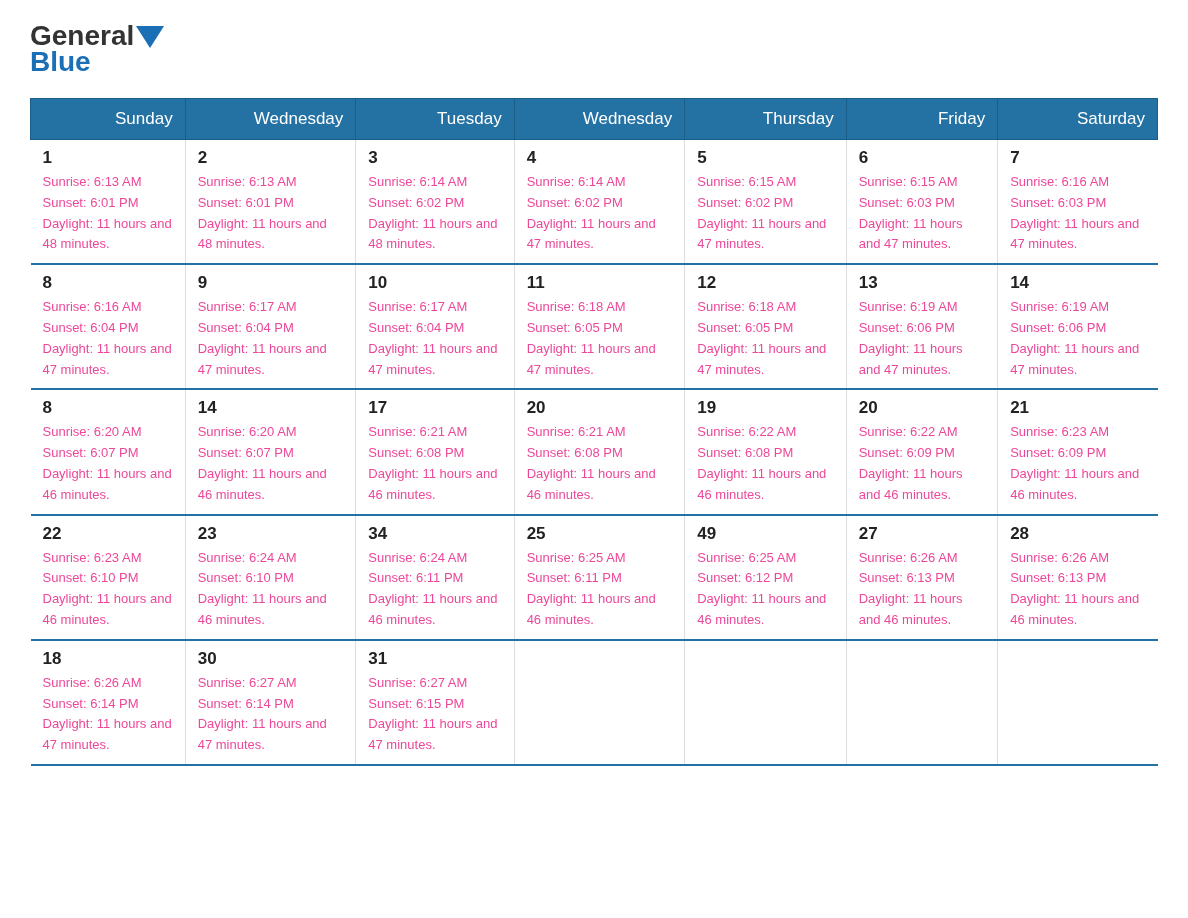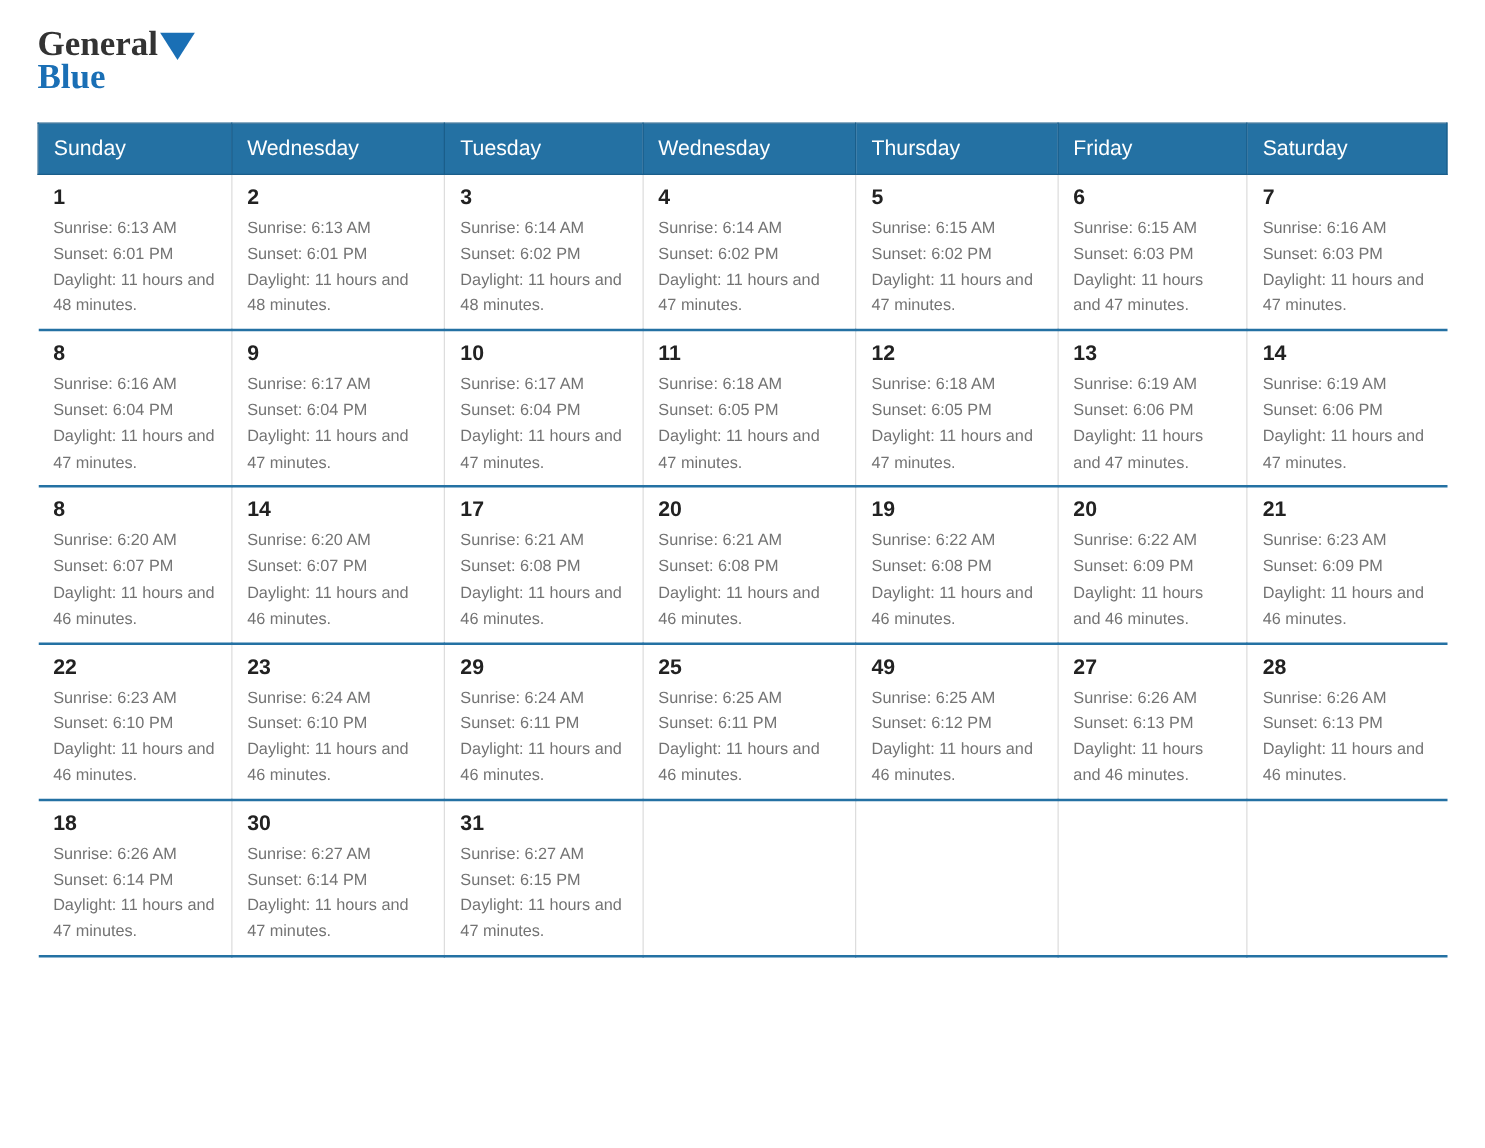--- a/index.html
+++ b/index.html
@@ -8,21 +8,20 @@
       background: #fff;
       width: 1188px;
       min-height: 918px;
       padding: 20px 30px;
     }
     .header {
       display: flex;
       justify-content: space-between;
       align-items: flex-start;
       margin-bottom: 20px;
-      font-family: Liberation Serif, serif;
     }
     .logo {
       display: flex;
       align-items: center;
       gap: 0;
     }
     .logo-text {
       font-size: 28px;
       font-weight: bold;
       color: #333;
@@ -43,21 +42,21 @@
       margin-top: 4px;
     }
     table {
       width: 100%;
       border-collapse: collapse;
     }
     thead tr th {
       background-color: #2471a3;
       color: #fff;
       padding: 10px 12px;
-      text-align: left;
+      text-align: right;
       font-size: 17px;
       font-weight: normal;
       border: 1px solid #1a5e8a;
     }
     tbody tr {
       border-bottom: 2px solid #2471a3;
     }
     tbody tr td {
       padding: 8px 12px;
       vertical-align: top;
@@ -72,21 +71,21 @@
     .day-number {
       font-size: 17px;
       font-weight: bold;
       display: block;
       margin-bottom: 4px;
       color: #222;
     }
     .day-info {
       font-size: 13px;
       line-height: 1.6;
-      color: #737373;
+      color: #ec4899;
     }
   </style>
 </head>
 <body>
 
 <div class="header">
   <div class="logo">
     <div style="display:flex; flex-direction:column; align-items:flex-start;">
       <div style="display:flex; align-items:center;">
         <span class="logo-text">General</span>
@@ -209,21 +208,21 @@
       <tr>
         <td>
           <span class="day-number">22</span>
           <div class="day-info">Sunrise: 6:23 AM<br>Sunset: 6:10 PM<br>Daylight: 11 hours and 46 minutes.</div>
         </td>
         <td>
           <span class="day-number">23</span>
           <div class="day-info">Sunrise: 6:24 AM<br>Sunset: 6:10 PM<br>Daylight: 11 hours and 46 minutes.</div>
         </td>
         <td>
-          <span class="day-number">29</span>
+          <span class="day-number">34</span>
           <div class="day-info">Sunrise: 6:24 AM<br>Sunset: 6:11 PM<br>Daylight: 11 hours and 46 minutes.</div>
         </td>
         <td>
           <span class="day-number">25</span>
           <div class="day-info">Sunrise: 6:25 AM<br>Sunset: 6:11 PM<br>Daylight: 11 hours and 46 minutes.</div>
         </td>
         <td>
           <span class="day-number">49</span>
           <div class="day-info">Sunrise: 6:25 AM<br>Sunset: 6:12 PM<br>Daylight: 11 hours and 46 minutes.</div>
         </td>

